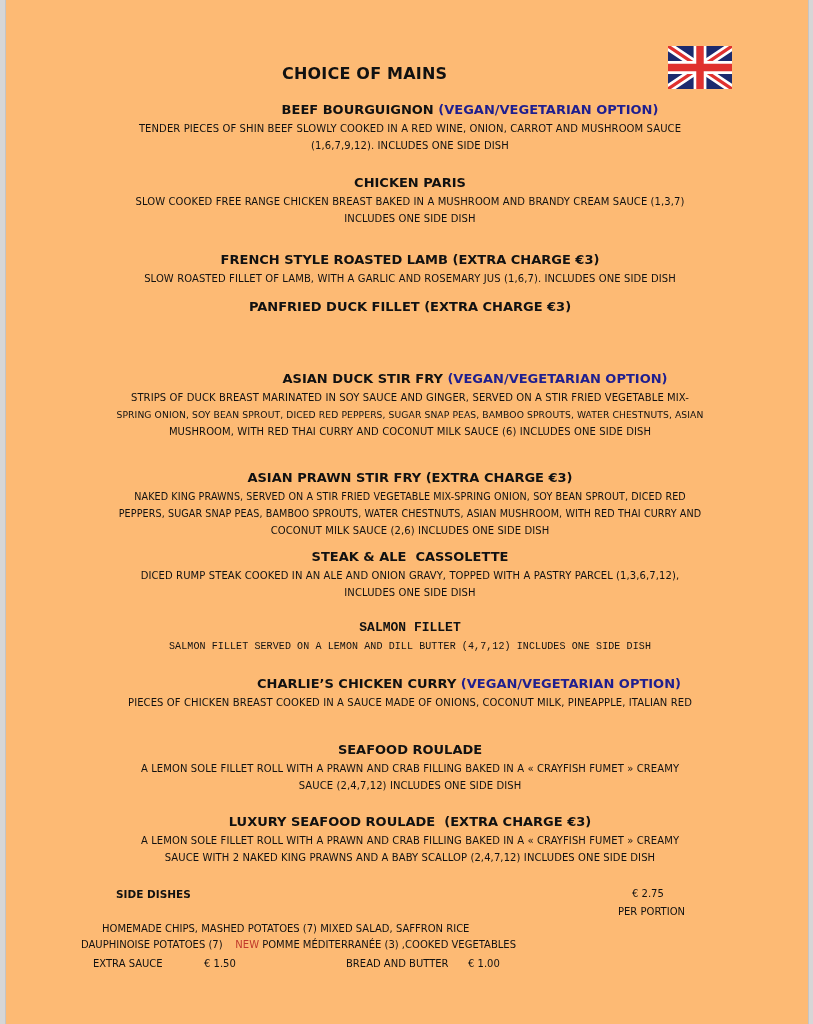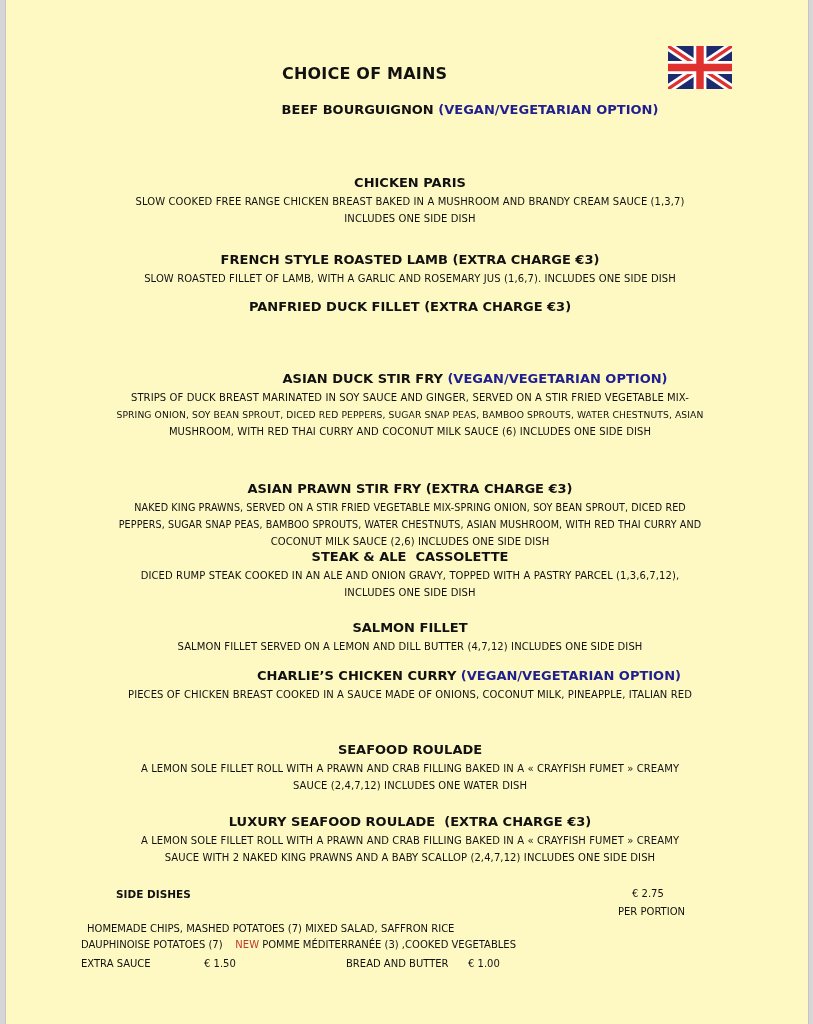--- a/index.html
+++ b/index.html
@@ -4,21 +4,21 @@
   <style>
     html, body { margin: 0; padding: 0; }
     body {
       width: 813px; height: 1024px; position: relative; overflow: hidden;
       background: #ffffff;
       font-family: "DejaVu Sans", sans-serif;
       color: #111111;
     }
     .edge-left { position: absolute; left: 0; top: 0; width: 5px; height: 1024px; background: #d6d6d6; border-right: 1px solid #c4c4c4; }
     .edge-right { position: absolute; right: 0; top: 0; width: 4px; height: 1024px; background: #d6d6d6; border-left: 1px solid #c4c4c4; }
-    .page { position: absolute; left: 6px; top: 0; width: 802px; height: 1024px; background: #fef9c3; }
+    .page { position: absolute; left: 6px; top: 0; width: 802px; height: 1024px; background: #fdba74; }
 
     .title {
       position: absolute; left: 282px; top: 64px;
       font-size: 16px; font-weight: bold; letter-spacing: 0.2px; white-space: nowrap;
     }
     .flag { position: absolute; left: 668px; top: 46px; width: 64px; height: 43px; }
 
     .dish { position: absolute; left: 60px; width: 700px; text-align: center; }
     .dish-name {
       font-size: 13px; font-weight: bold; white-space: nowrap; line-height: 18px;
@@ -50,20 +50,24 @@
     <path d="M0,0 L60,40 M60,0 L0,40" stroke="#e0312f" stroke-width="3"></path>
     <path d="M30,0 V40 M0,20 H60" stroke="#ffffff" stroke-width="12"></path>
     <path d="M30,0 V40 M0,20 H60" stroke="#e0312f" stroke-width="7"></path>
   </svg>
 
   <div class="dish" style="top:101px;left:54px;">
     <div class="dish-name" style="padding-left:120px;">
       <span>BEEF BOURGUIGNON</span>
       <span class="veg">(VEGAN/VEGETARIAN OPTION)</span>
     </div>
+    <div class="desc">
+      <span class="desc-line">TENDER PIECES OF SHIN BEEF SLOWLY COOKED IN A RED WINE, ONION, CARROT AND MUSHROOM SAUCE</span>
+      <span class="desc-line">(1,6,7,9,12). INCLUDES ONE SIDE DISH</span>
+    </div>
   </div>
 
   <div class="dish" style="top:174px;left:54px;">
     <div class="dish-name">CHICKEN PARIS</div>
     <div class="desc">
       <span class="desc-line">SLOW COOKED FREE RANGE CHICKEN BREAST  BAKED IN  A MUSHROOM AND BRANDY CREAM  SAUCE (1,3,7)</span>
       <span class="desc-line">INCLUDES ONE SIDE DISH</span>
     </div>
   </div>
 
@@ -83,79 +87,79 @@
       <span>ASIAN DUCK STIR FRY</span>
       <span class="veg">(VEGAN/VEGETARIAN OPTION)</span>
     </div>
     <div class="desc">
       <span class="desc-line">STRIPS OF DUCK BREAST MARINATED IN SOY SAUCE AND GINGER, SERVED ON A STIR FRIED VEGETABLE MIX-</span>
       <span class="desc-line" style="font-size:9.2px;">SPRING ONION, SOY BEAN SPROUT, DICED RED PEPPERS, SUGAR SNAP PEAS, BAMBOO SPROUTS, WATER CHESTNUTS, ASIAN</span>
       <span class="desc-line">MUSHROOM, WITH RED THAI CURRY AND COCONUT MILK SAUCE (6) INCLUDES ONE SIDE DISH</span>
     </div>
   </div>
 
-  <div class="dish" style="top:480px;left:54px;">
+  <div class="dish" style="top:469px;left:54px;">
     <div class="dish-name">ASIAN PRAWN STIR FRY (EXTRA CHARGE €3)</div>
     <div class="desc">
       <span class="desc-line" style="font-size:9.6px;">NAKED KING PRAWNS, SERVED ON A STIR FRIED VEGETABLE MIX-SPRING ONION, SOY BEAN SPROUT, DICED RED</span>
       <span class="desc-line" style="font-size:9.6px;text-align:center;">PEPPERS, SUGAR SNAP PEAS, BAMBOO SPROUTS, WATER CHESTNUTS, ASIAN MUSHROOM, WITH RED THAI CURRY AND</span>
       <span class="desc-line">COCONUT MILK SAUCE (2,6) INCLUDES ONE SIDE DISH</span>
     </div>
   </div>
 
   <div class="dish" style="top:548px;left:54px;">
     <div class="dish-name" style="white-space:pre;">STEAK &amp; ALE  CASSOLETTE</div>
     <div class="desc">
       <span class="desc-line">DICED RUMP STEAK COOKED IN AN ALE AND ONION GRAVY, TOPPED WITH A PASTRY PARCEL (1,3,6,7,12),</span>
       <span class="desc-line">INCLUDES ONE SIDE DISH</span>
     </div>
   </div>
 
-  <div class="dish" style="top:619px;left:54px;">
+  <div class="dish" style="top:619px;left:54px;font-family:Liberation Mono, monospace;">
     <div class="dish-name">SALMON FILLET</div>
     <div class="desc">
       <span class="desc-line">SALMON FILLET SERVED ON A LEMON AND DILL BUTTER (4,7,12) INCLUDES ONE SIDE DISH</span>
     </div>
   </div>
 
   <div class="dish" style="top:667px;left:54px;">
-    <div class="dish-name" style="padding-left:118px;">
+    <div class="dish-name" style="padding-left:118px;margin-top:8px;">
       <span>CHARLIE’S CHICKEN CURRY</span>
       <span class="veg">(VEGAN/VEGETARIAN OPTION)</span>
     </div>
     <div class="desc">
       <span class="desc-line">PIECES OF CHICKEN BREAST COOKED IN A SAUCE MADE OF ONIONS, COCONUT MILK, PINEAPPLE, ITALIAN RED</span>
     </div>
   </div>
 
   <div class="dish" style="top:741px;left:54px;">
     <div class="dish-name">SEAFOOD ROULADE</div>
     <div class="desc">
       <span class="desc-line">A LEMON SOLE FILLET ROLL WITH A PRAWN AND CRAB FILLING BAKED IN A « CRAYFISH FUMET » CREAMY</span>
-      <span class="desc-line">SAUCE (2,4,7,12) INCLUDES ONE WATER DISH</span>
+      <span class="desc-line">SAUCE (2,4,7,12) INCLUDES ONE SIDE DISH</span>
     </div>
   </div>
 
   <div class="dish" style="top:813px;left:54px;">
     <div class="dish-name" style="white-space:pre;text-align:center;">LUXURY SEAFOOD ROULADE  (EXTRA CHARGE €3)</div>
     <div class="desc">
       <span class="desc-line">A LEMON SOLE FILLET ROLL WITH A PRAWN AND CRAB FILLING BAKED IN A « CRAYFISH FUMET » CREAMY</span>
       <span class="desc-line">SAUCE WITH 2 NAKED KING PRAWNS AND A BABY SCALLOP (2,4,7,12) INCLUDES ONE SIDE DISH</span>
     </div>
   </div>
 
   <div class="side side-title" style="left:110px;top:887px;">SIDE DISHES</div>
   <div class="side" style="left:626px;top:887px;">€ 2.75</div>
   <div class="side" style="left:612px;top:905px;">PER PORTION</div>
 
-  <div class="side" style="left:81px;top:922px;">HOMEMADE CHIPS, MASHED POTATOES (7) MIXED SALAD,  SAFFRON RICE</div>
+  <div class="side" style="left:96px;top:922px;">HOMEMADE CHIPS, MASHED POTATOES (7) MIXED SALAD,  SAFFRON RICE</div>
   <div class="side" style="left:75px;top:938px;">
     <span>DAUPHINOISE POTATOES (7)</span>&nbsp;&nbsp;&nbsp;
     <span class="new">NEW</span>
     <span>POMME MÉDITERRANÉE (3) ,COOKED VEGETABLES</span>
   </div>
 
-  <div class="side" style="left:75px;top:957px;">EXTRA SAUCE</div>
+  <div class="side" style="left:87px;top:957px;">EXTRA SAUCE</div>
   <div class="side" style="left:198px;top:957px;">€ 1.50</div>
   <div class="side" style="left:340px;top:957px;">BREAD AND BUTTER</div>
   <div class="side" style="left:462px;top:957px;">€ 1.00</div>
 
 </div>
 
 </body></html>

